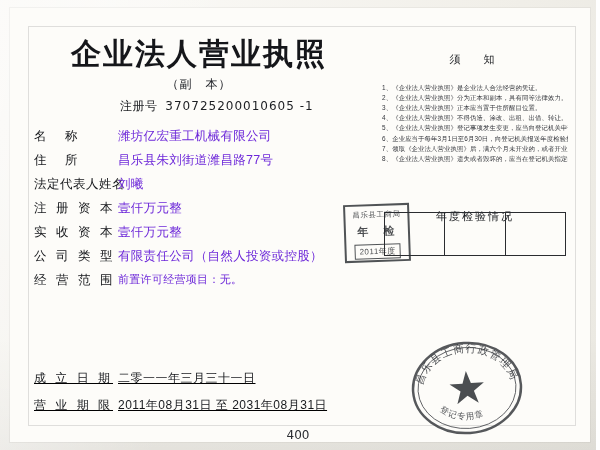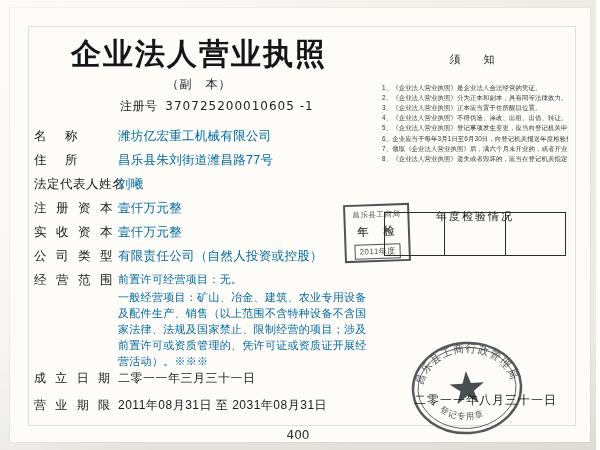--- a/index.html
+++ b/index.html
@@ -100,21 +100,21 @@
     width: 84px;
     flex: 0 0 84px;
     font-size: 12.5px;
     color: #16181c;
     letter-spacing: 3px;
     white-space: nowrap;
   }
   .row .key.tight { letter-spacing: 0.5px; }
   .row .val {
     font-size: 12.5px;
-    color: #0369a1;
+    color: #6d28d9;
     line-height: 1.35;
     letter-spacing: 0.3px;
     flex: 1 1 auto;
   }
   .row.scope .val {
     font-size: 11px;
     line-height: 1.45;
   }
   .scope-first { display: block; margin-bottom: 2px; }
 
@@ -209,21 +209,21 @@
     padding: 1px 0;
   }
 
   
   .bottom {
     position: absolute;
     left: 24px;
     top: 362px;
     width: 330px;
   }
-  .brow { display: flex; align-items: center; margin-bottom: 10px; }
+  .brow { display: flex; align-items: center; margin-bottom: 10px; text-decoration: underline; }
   .brow .key {
     width: 84px;
     flex: 0 0 84px;
     font-size: 12px;
     letter-spacing: 3px;
     color: #16181c;
     white-space: nowrap;
   }
   .brow .val {
     font-size: 12px;
@@ -300,21 +300,20 @@
         <div class="val">壹仟万元整</div>
       </div>
       <div class="row">
         <div class="key">公 司 类 型</div>
         <div class="val">有限责任公司（自然人投资或控股）</div>
       </div>
       <div class="row scope">
         <div class="key">经 营 范 围</div>
         <div class="val">
           <span class="scope-first">前置许可经营项目：无。</span>
-          <span>一般经营项目：矿山、冶金、建筑、农业专用设备及配件生产、销售（以上范围不含特种设备不含国家法律、法规及国家禁止、限制经营的项目；涉及前置许可或资质管理的、凭许可证或资质证开展经营活动）。※※※</span>
         </div>
       </div>
     </div>
 
     <div class="notice">
       <div class="notice-title">须　知</div>
       <ol>
         <li>1、《企业法人营业执照》是企业法人合法经营的凭证。</li>
         <li>2、《企业法人营业执照》分为正本和副本，具有同等法律效力。</li>
         <li>3、《企业法人营业执照》正本应当置于住所醒目位置。</li>
@@ -360,17 +359,16 @@
         <path id="sealBot" d="M 22,58 A 38,30 0 0 0 96,58" fill="none"></path>
         <text font-family="DejaVu Sans, sans-serif" font-size="10.5" fill="#2c2f34" opacity="0.85" letter-spacing="1.2">
           <textPath href="#sealTop" startOffset="6%">昌乐县工商行政管理局</textPath>
         </text>
         <text font-family="DejaVu Sans, sans-serif" font-size="8.5" fill="#2c2f34" opacity="0.85" letter-spacing="1">
           <textPath href="#sealBot" startOffset="16%">登记专用章</textPath>
         </text>
         <polygon points="59,33 63.2,45.4 76.2,45.4 65.7,53.1 69.7,65.6 59,57.8 48.3,65.6 52.3,53.1 41.8,45.4 54.8,45.4" fill="#2c2f34" opacity="0.85"></polygon>
       </svg>
     </div>
-    <div class="sign">二零一一年八月三十一日</div>
   </div>
 
   <div class="pagenum">400</div>
 </div>
 
 </body></html>

